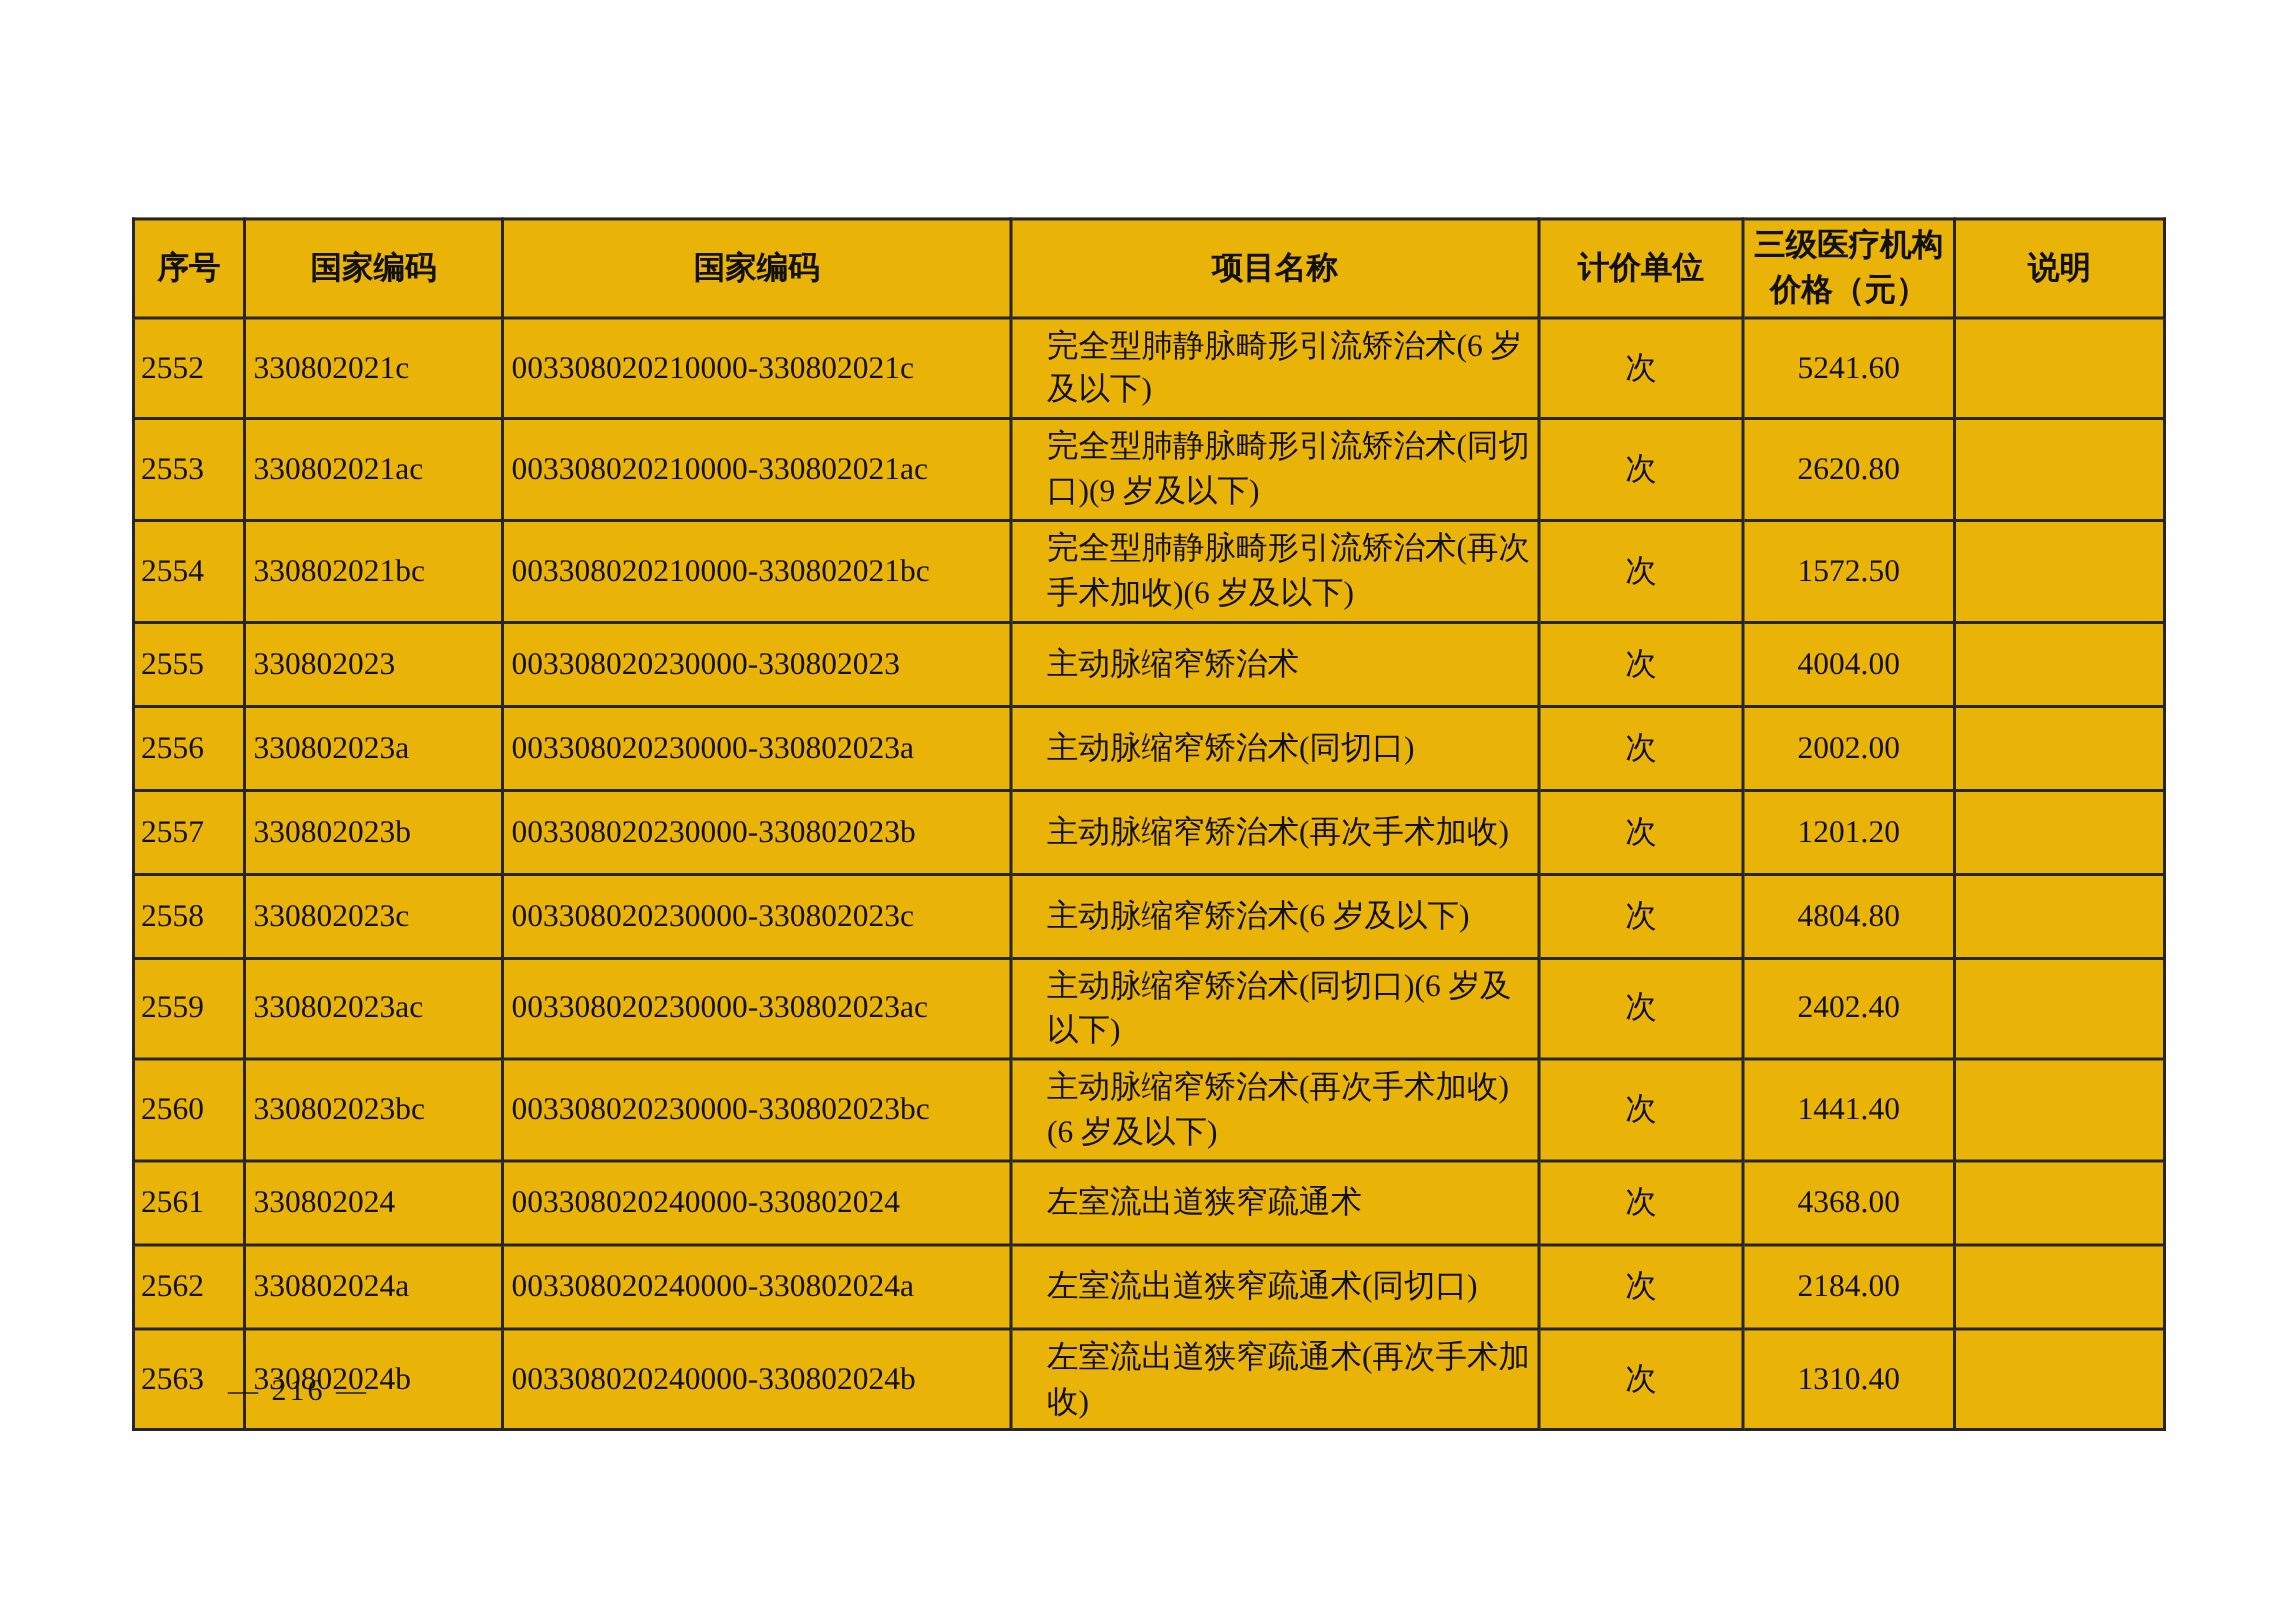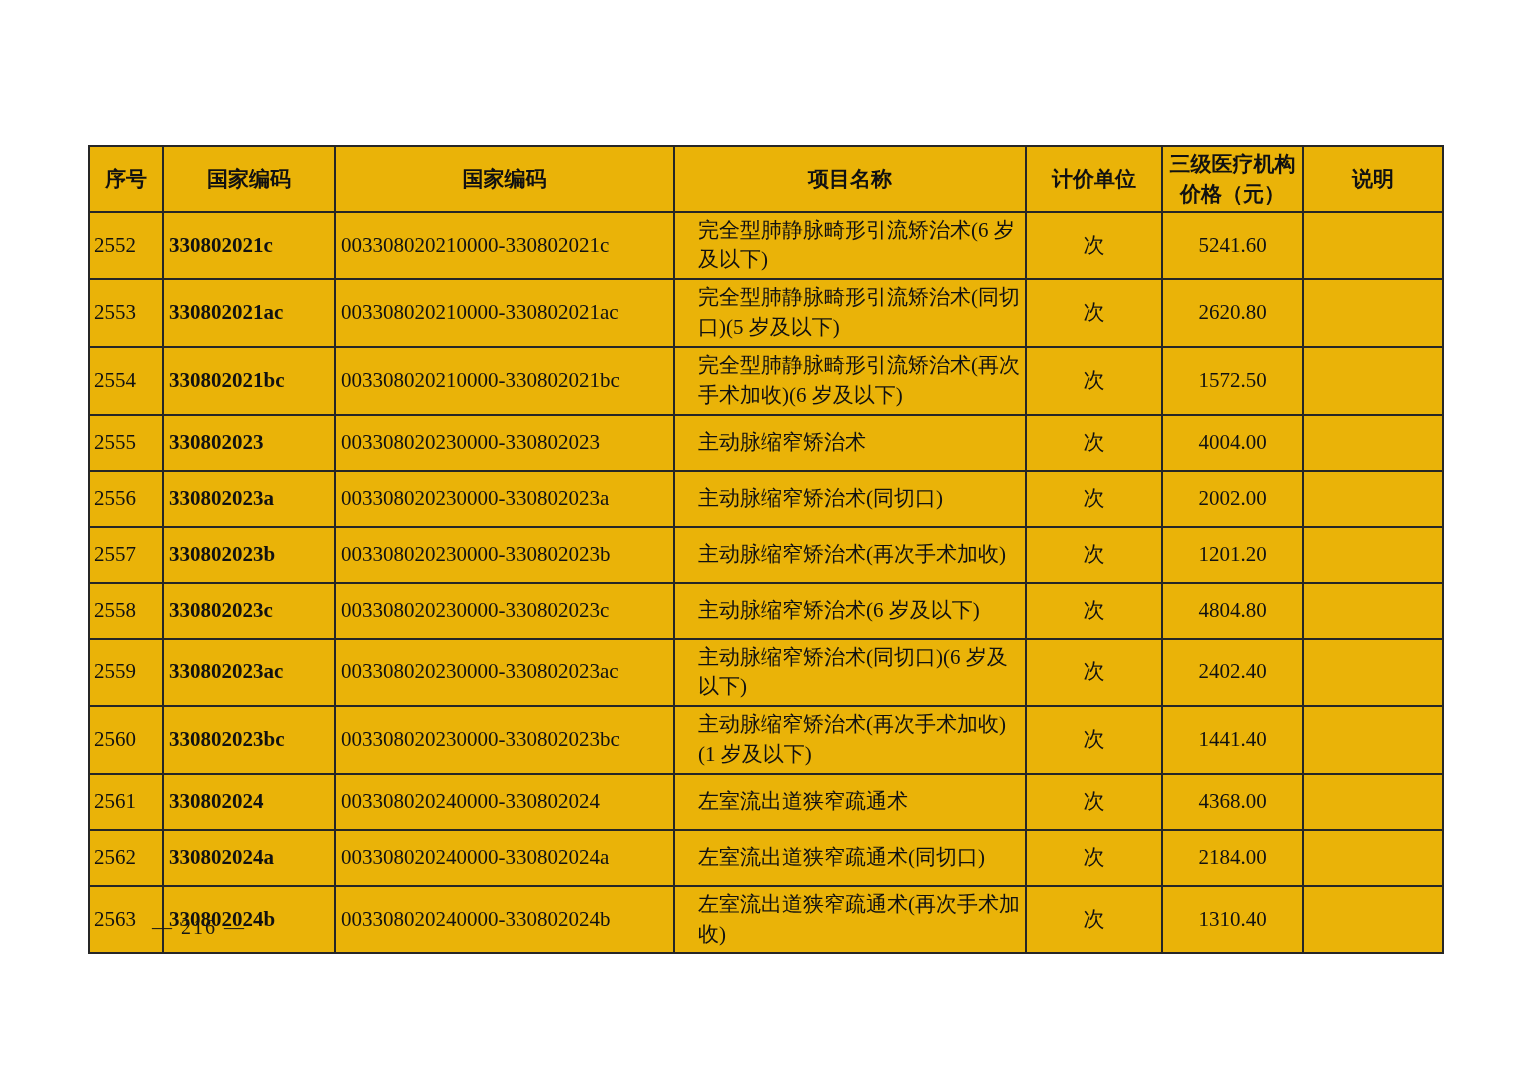--- a/index.html
+++ b/index.html
@@ -36,21 +36,21 @@
   .price-table th {
     font-family: "Liberation Sans", "DejaVu Sans", sans-serif;
     font-weight: bold;
     text-align: center;
     white-space: pre-line;
     font-size: 21px;
     padding: 2px 2px;
   }
   .price-table td { padding: 3px 4px; }
   td.c0 { text-align: left; }
-  td.c1 { text-align: left; padding-left: 5px; font-weight: bold; }
+  td.c1 { text-align: left; padding-left: 5px; }
   td.c2 { text-align: left; padding-left: 5px; }
   td.c3 { text-align: left; padding-left: 23px; padding-right: 3px; }
   td.c4 { text-align: center; }
   td.c5 { text-align: center; }
   td.c6 { text-align: center; }
   .page-footer {
     position: absolute;
     left: 152px;
     top: 916px;
     font-family: "Liberation Serif", "DejaVu Serif", serif;
@@ -94,21 +94,21 @@
           <td class="c2">003308020210000-330802021c</td>
           <td class="c3">完全型肺静脉畸形引流矫治术(6 岁及以下)</td>
           <td class="c4">次</td>
           <td class="c5">5241.60</td>
           <td class="c6"></td>
         </tr>
         <tr>
           <td class="c0">2553</td>
           <td class="c1">330802021ac</td>
           <td class="c2">003308020210000-330802021ac</td>
-          <td class="c3">完全型肺静脉畸形引流矫治术(同切口)(5 岁及以下)</td>
+          <td class="c3">完全型肺静脉畸形引流矫治术(同切口)(9 岁及以下)</td>
           <td class="c4">次</td>
           <td class="c5">2620.80</td>
           <td class="c6"></td>
         </tr>
         <tr>
           <td class="c0">2554</td>
           <td class="c1">330802021bc</td>
           <td class="c2">003308020210000-330802021bc</td>
           <td class="c3">完全型肺静脉畸形引流矫治术(再次手术加收)(6 岁及以下)</td>
           <td class="c4">次</td>
@@ -157,21 +157,21 @@
           <td class="c2">003308020230000-330802023ac</td>
           <td class="c3">主动脉缩窄矫治术(同切口)(6 岁及以下)</td>
           <td class="c4">次</td>
           <td class="c5">2402.40</td>
           <td class="c6"></td>
         </tr>
         <tr>
           <td class="c0">2560</td>
           <td class="c1">330802023bc</td>
           <td class="c2">003308020230000-330802023bc</td>
-          <td class="c3">主动脉缩窄矫治术(再次手术加收)(1 岁及以下)</td>
+          <td class="c3">主动脉缩窄矫治术(再次手术加收)(6 岁及以下)</td>
           <td class="c4">次</td>
           <td class="c5">1441.40</td>
           <td class="c6"></td>
         </tr>
         <tr>
           <td class="c0">2561</td>
           <td class="c1">330802024</td>
           <td class="c2">003308020240000-330802024</td>
           <td class="c3">左室流出道狭窄疏通术</td>
           <td class="c4">次</td>

